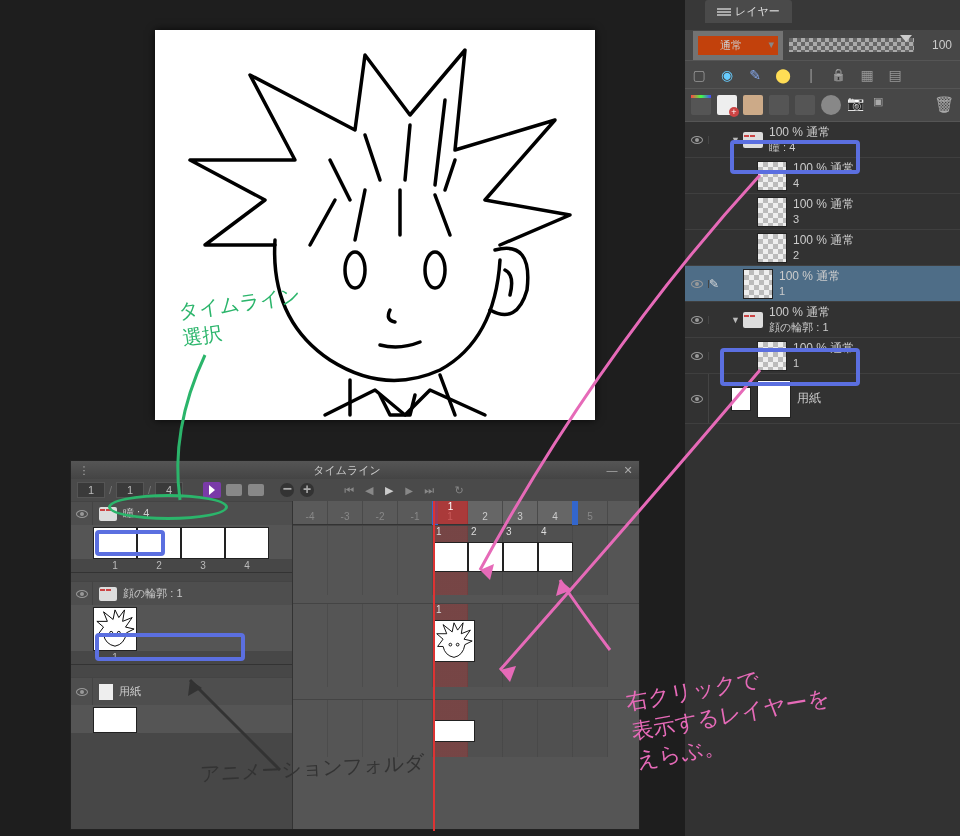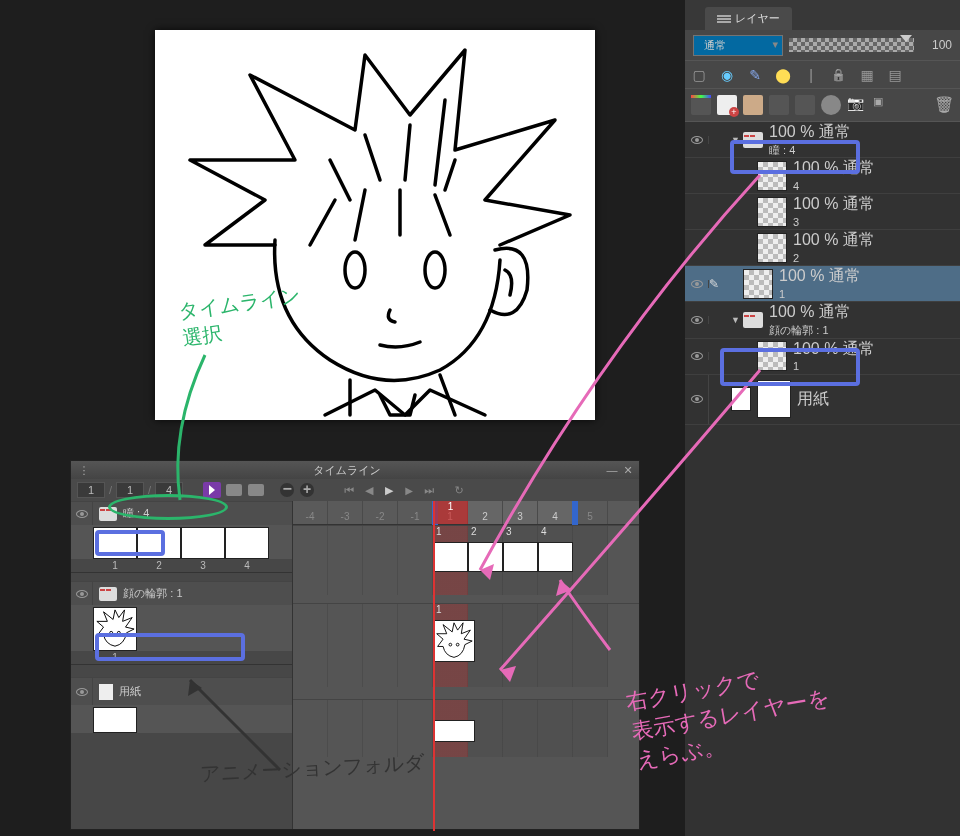--- a/index.html
+++ b/index.html
@@ -27,21 +27,21 @@
   .layer-panel {
     position: absolute;
     right: 0; top: 0;
     width: 275px; height: 836px;
     background: #323232;
     display: flex; flex-direction: column;
   }
   .panel-tab-row {
     height: 30px;
     background: #383838;
-    display: flex; align-items: flex-end;
+    display: flex; align-items: flex-start;
   }
   .panel-tab {
     margin-left: 12px;
     padding: 4px 12px;
     background: #4a4a4a;
     color: #ddd;
     display: flex; align-items: center; gap: 4px;
     border-radius: 3px 3px 0 0;
   }
   .panel-stack-icon {
@@ -52,23 +52,23 @@
   .panel-stack-icon span { height: 2px; background: #aaa; }
 
   .blend-row {
     height: 30px;
     display: flex; align-items: center;
     padding: 0 8px; gap: 6px;
     background: #474747;
   }
   .blend-select {
     flex: 0 0 90px;
-    background: #0369a1;
-    border: 1px solid #737373;
-    padding: 2px 10px;
+    background: #c2410c;
+    border: 5px solid #737373;
+    padding: 2px 22px;
     color: #ccc;
     position: relative;
   }
   .blend-select::after {
     content: "▾"; position: absolute; right: 4px; top: 2px; color: #888;
   }
   .opacity-slider {
     flex: 1; height: 14px;
     background: repeating-conic-gradient(#aaa 0 25%, #666 0 50%) 0 0/8px 8px;
     position: relative;
@@ -149,21 +149,21 @@
     border-radius: 2px;
     position: relative;
   }
   .layer-thumb.folder::before {
     content:""; position:absolute; left:1px; top:3px; width:5px; height:2px; background:#c44;
   }
   .layer-thumb.folder::after {
     content:""; position:absolute; left:7px; top:3px; width:5px; height:2px; background:#c44;
   }
   .layer-info { display: flex; flex-direction: column; line-height: 1.3; }
-  .layer-info .top { color: #ccc; font-size: 16px; text-align: right; }
+  .layer-info .top { color: #ccc; font-size: 12px; text-align: right; }
   .layer-info .bot { color: #ccc; font-size: 11px; }
   .pen-col { width:14px; color:#ddd; }
   .pen-col::before { content:"✎"; font-size:12px; }
 
   
   .timeline-panel {
     position: absolute;
     left: 70px; top: 460px;
     width: 570px; height: 370px;
     background: #474747;

